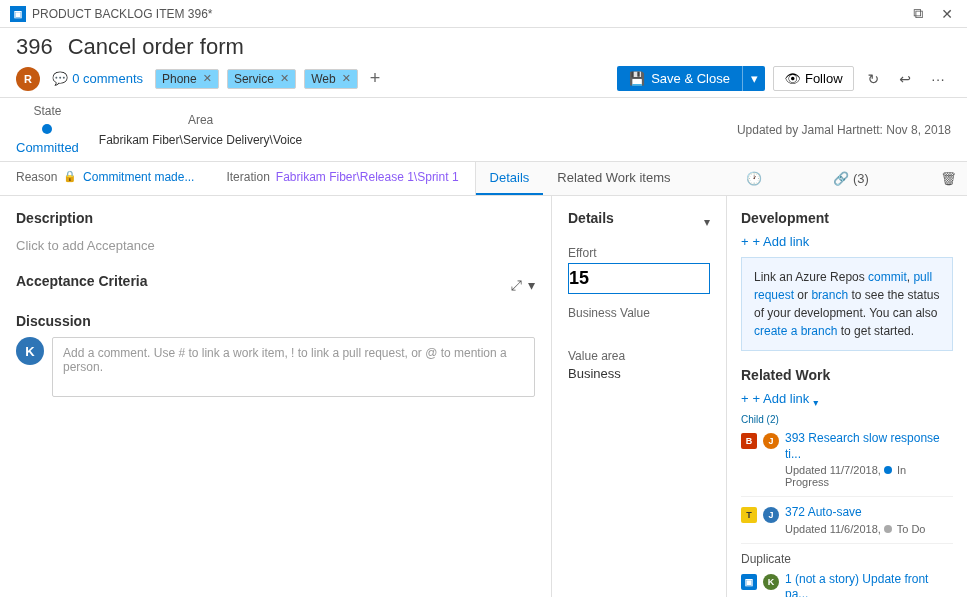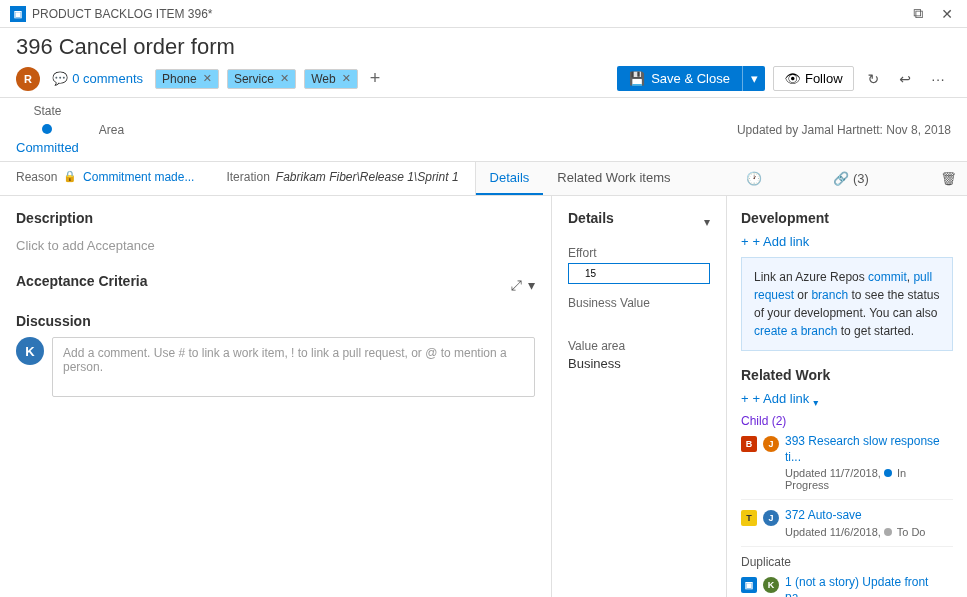--- a/index.html
+++ b/index.html
@@ -8,21 +8,21 @@
     
     .title-bar { background: #fff; border-bottom: 1px solid #e0e0e0; padding: 4px 10px; display: flex; align-items: center; justify-content: space-between; height: 28px; }
     .title-bar-left { display: flex; align-items: center; gap: 6px; font-size: 12px; color: #555; }
     .title-bar-icon { width: 16px; height: 16px; background: #0078d4; display: inline-flex; align-items: center; justify-content: center; }
     .title-bar-icon span { color: white; font-size: 9px; font-weight: bold; }
     .title-bar-right { display: flex; gap: 10px; }
     .title-bar-btn { background: none; border: none; cursor: pointer; font-size: 14px; color: #555; padding: 0 4px; }
 
     
     .item-header { padding: 6px 16px 0; }
-    .item-number-title { display: flex; align-items: baseline; gap: 6px; }
+    .item-number-title { display: flex; align-items: baseline; gap: 15px; }
     .item-number { font-size: 22px; color: #333; font-weight: 400; }
     .item-title { font-size: 22px; color: #333; font-weight: 400; }
 
     
     .toolbar { padding: 6px 16px; display: flex; align-items: center; gap: 8px; border-bottom: 1px solid #e0e0e0; }
     .avatar-small { width: 24px; height: 24px; border-radius: 50%; background: #c55a11; display: flex; align-items: center; justify-content: center; color: white; font-size: 11px; font-weight: bold; }
     .comments-btn { display: flex; align-items: center; gap: 4px; color: #0078d4; cursor: pointer; font-size: 13px; background: none; border: none; padding: 2px 4px; }
     .tag { display: flex; align-items: center; gap: 4px; background: #7dd3fc; border: 1px solid #d0d0d0; border-radius: 2px; padding: 2px 6px; font-size: 12px; }
     .tag-close { cursor: pointer; color: #666; font-size: 11px; margin-left: 2px; }
     .add-tag-btn { background: none; border: none; cursor: pointer; font-size: 18px; color: #666; padding: 0 4px; }
@@ -34,21 +34,21 @@
     .icon-btn { background: none; border: none; cursor: pointer; font-size: 14px; color: #555; padding: 4px 6px; }
 
     
     .meta-row { display: flex; align-items: center; padding: 6px 16px; border-bottom: 1px solid #e0e0e0; gap: 20px; font-size: 13px; }
     .meta-item { display: flex; align-items: center; gap: 6px; flex-direction: column; }
     .meta-label { color: #666; font-size: 12px; }
     .state-dot { width: 10px; height: 10px; border-radius: 50%; background: #0078d4; display: inline-block; }
     .state-value { color: #0078d4; font-weight: 500; }
     .lock-icon { font-size: 11px; color: #666; }
     .area-path { color: #333; font-size: 12px; }
-    .iteration-path { color: #404040; font-size: 12px; font-style: italic; }
+    .iteration-path { color: #8b5cf6; font-size: 12px; }
     .updated-info { margin-left: auto; font-size: 12px; color: #666; }
     .meta2-item { display: flex; align-items: center; gap: 6px; margin-bottom: 4px; }
 
     
     .tabs-bar { display: flex; align-items: center; border-bottom: 1px solid #e0e0e0; background: #fafafa; }
     .tab { padding: 8px 14px; cursor: pointer; font-size: 13px; color: #555; border-bottom: 2px solid transparent; }
     .tab.active { color: #0078d4; border-bottom: 2px solid #0078d4; font-weight: 500; }
     .tab-icon-btn { margin-left: auto; padding: 6px 10px; background: none; border: none; cursor: pointer; color: #555; font-size: 13px; display: flex; align-items: center; gap: 3px; }
 
     
@@ -67,33 +67,33 @@
     .discussion-avatar { width: 28px; height: 28px; border-radius: 50%; background: #2e75b6; display: flex; align-items: center; justify-content: center; color: white; font-size: 13px; font-weight: bold; flex-shrink: 0; }
     .discussion-input { flex: 1; border: 1px solid #d0d0d0; border-radius: 2px; padding: 8px 10px; font-size: 12px; color: #999; min-height: 60px; cursor: text; }
 
     
     .middle-panel { width: 175px; padding: 14px 16px; border-right: 1px solid #e0e0e0; overflow-y: auto; }
     .middle-panel-header { display: flex; align-items: center; justify-content: space-between; margin-bottom: 12px; }
     .collapse-btn { background: none; border: none; cursor: pointer; font-size: 12px; color: #555; }
     .field-group { margin-bottom: 12px; }
     .field-label { font-size: 12px; color: #666; margin-bottom: 3px; }
     .field-value { font-size: 13px; color: #333; }
-    .field-input { border: 1px solid #0078d4; padding: 4px 16px; font-size: 10px; width: 100%; outline: none; }
+    .field-input { border: 1px solid #0078d4; padding: 4px 0; font-size: 18px; width: 100%; outline: none; font-weight: bold; }
     .field-empty { color: #999; font-size: 12px; }
 
     
     .right-panel { width: 240px; padding: 14px 14px; overflow-y: auto; }
     .dev-section { margin-bottom: 16px; }
     .dev-title { font-size: 14px; font-weight: 600; margin-bottom: 8px; }
     .add-link-btn { display: flex; align-items: center; gap: 4px; color: #0078d4; cursor: pointer; background: none; border: none; font-size: 13px; padding: 0; margin-bottom: 8px; }
     .dev-info-box { background: #f0f6ff; border: 1px solid #c7e0f4; padding: 10px 12px; font-size: 12px; line-height: 1.5; color: #333; }
     .dev-info-box a { color: #0078d4; text-decoration: none; }
     .related-section { }
     .related-title { font-size: 14px; font-weight: 600; margin-bottom: 8px; }
-    .child-header { font-size: 12px; color: #6d28d9; font-weight: 500; margin-bottom: 6px; }
+    .child-header { font-size: 10px; color: #0369a1; font-weight: 500; margin-bottom: 6px; }
     .work-item-link { display: flex; align-items: flex-start; gap: 6px; margin-bottom: 8px; padding-bottom: 8px; border-bottom: 1px solid #f0f0f0; }
     .wi-icon { width: 16px; height: 16px; border-radius: 2px; flex-shrink: 0; display: flex; align-items: center; justify-content: center; font-size: 9px; color: white; font-weight: bold; margin-top: 2px; }
     .wi-icon.bug { background: #cc3300; }
     .wi-icon.task { background: #f2c80f; }
     .wi-avatar { width: 16px; height: 16px; border-radius: 50%; flex-shrink: 0; display: flex; align-items: center; justify-content: center; font-size: 9px; color: white; font-weight: bold; margin-top: 2px; }
     .wi-info { flex: 1; }
     .wi-title { color: #0078d4; font-size: 12px; cursor: pointer; line-height: 1.3; }
     .wi-meta { font-size: 11px; color: #666; margin-top: 2px; }
     .status-dot { width: 8px; height: 8px; border-radius: 50%; display: inline-block; margin-right: 2px; }
     .status-dot.in-progress { background: #0078d4; }
@@ -169,20 +169,21 @@
 </div>
 
 <div class="meta-row">
   <div class="meta-item">
     <span class="meta-label">State</span>
     <span class="state-dot"></span>
     <span class="state-value">Committed</span>
   </div>
   <div class="meta-item">
     <span class="meta-label">Area</span>
+    <span class="area-path">Fabrikam Fiber\Service Delivery\Voice</span>
   </div>
   <span class="updated-info">Updated by Jamal Hartnett: Nov 8, 2018</span>
 </div>
 
 <div style="display:flex; border-bottom:1px solid #e0e0e0; align-items:stretch;">
   <div style="display:flex; align-items:center; padding: 4px 16px; gap:32px; font-size:12px; border-right:1px solid #e0e0e0;">
     <div class="meta2-item">
       <span class="meta-label">Reason</span>
       <span class="lock-icon">🔒</span>
       <span style="color:#0078d4;">Commitment made...</span>

